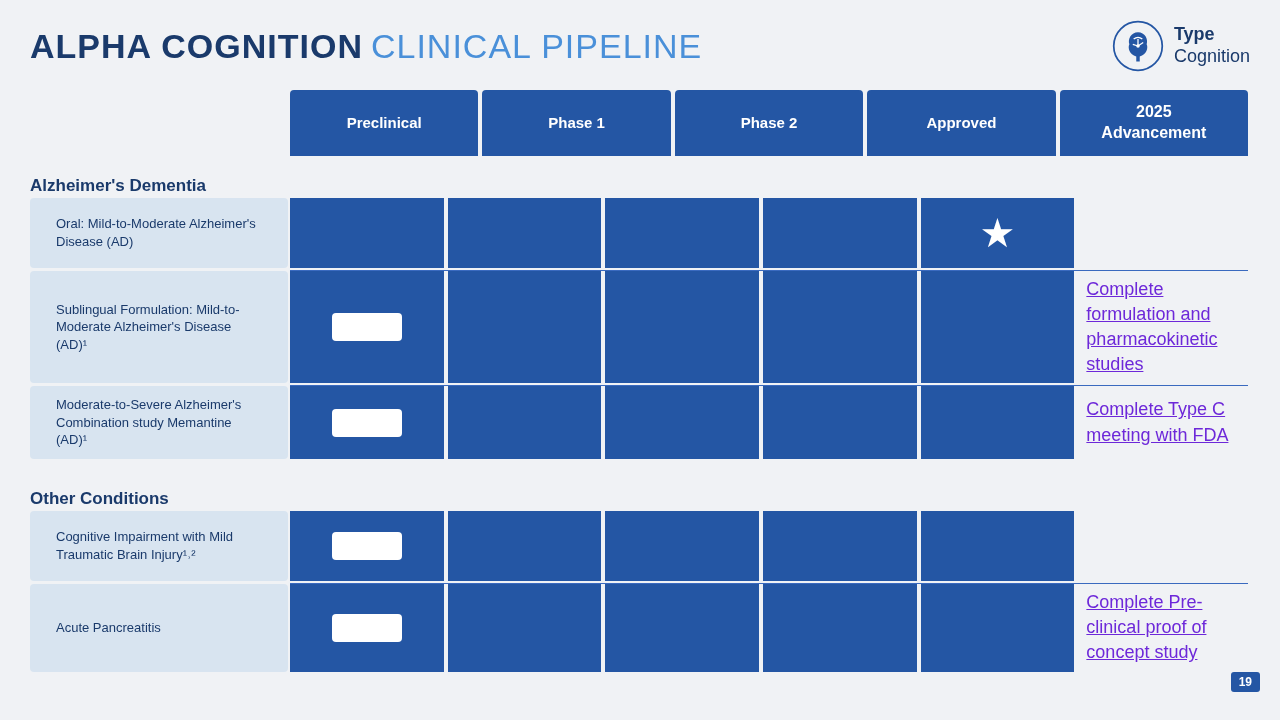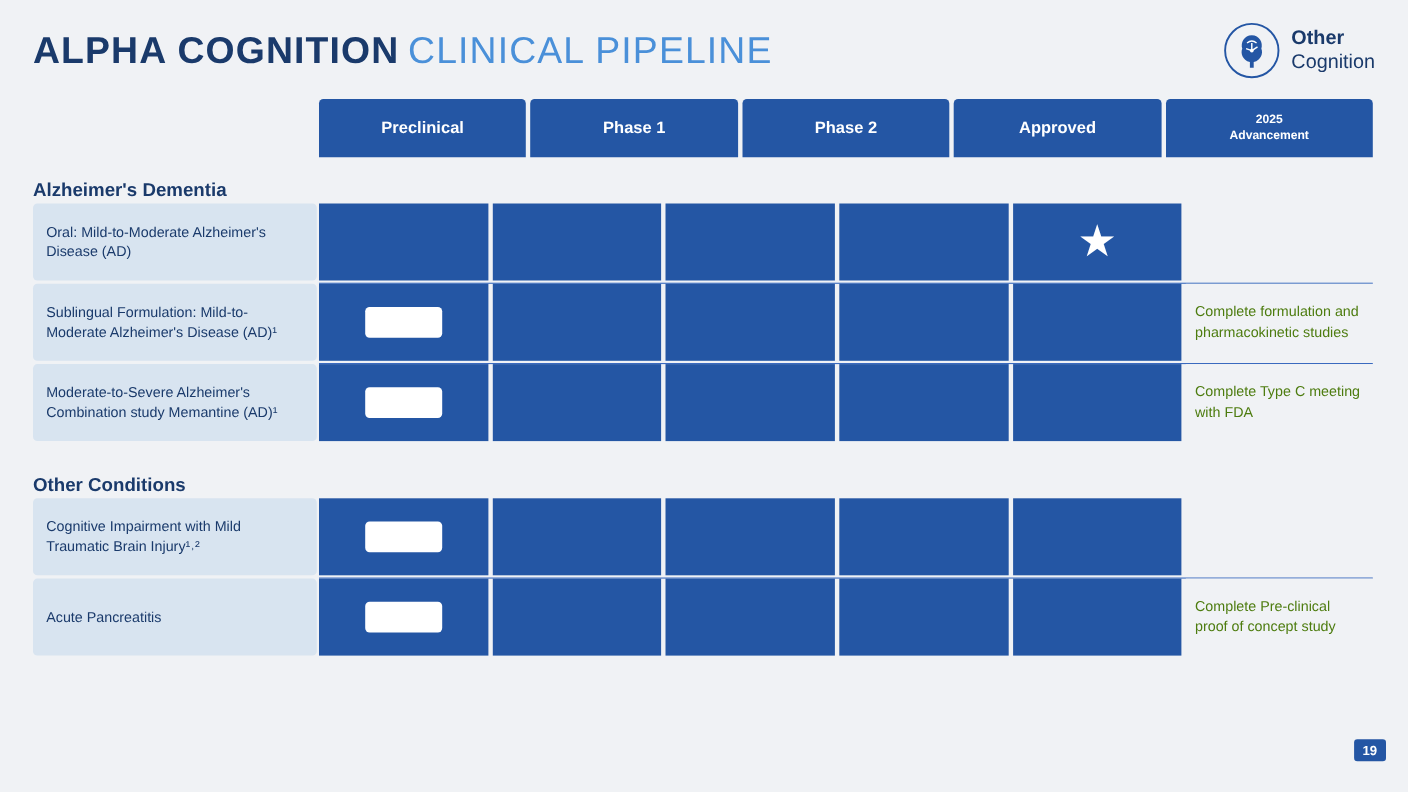--- a/index.html
+++ b/index.html
@@ -115,36 +115,36 @@
       font-size: 15px;
       padding: 12px 6px;
       margin: 0 2px;
       border-radius: 4px 4px 0 0;
       display: flex;
       align-items: center;
       justify-content: center;
     }
 
     .col-header.advancement {
-      font-size: 11px;
+      font-size: 16px;
       line-height: 1.3;
     }
 
     .pipeline-row {
       display: flex;
       align-items: stretch;
       margin-bottom: 2px;
     }
 
     .row-label-cell {
       width: 258px;
       flex-shrink: 0;
       background: #d8e4f0;
       border-radius: 4px;
-      padding: 10px 12px;
+      padding: 10px 26px;
       display: flex;
       align-items: center;
       margin-right: 0;
     }
 
     .row-label-text {
       font-size: 13px;
       color: #1a3a6b;
       font-weight: 500;
       line-height: 1.35;
@@ -159,23 +159,24 @@
       justify-content: center;
       min-height: 70px;
     }
 
     .row-cell.advancement-cell {
       background: #f0f2f5;
       padding: 6px 8px;
     }
 
     .advancement-text {
-      font-size: 13px;
-      color: #4d7c0f;
+      font-size: 18px;
+      color: #6d28d9;
       line-height: 1.4;
+      text-decoration: underline;
     }
 
     .pill {
       background: white;
       border-radius: 4px;
       width: 70px;
       height: 28px;
     }
 
     .star-icon {
@@ -231,21 +232,21 @@
       <svg class="logo-icon" viewBox="0 0 60 60" xmlns="http://www.w3.org/2000/svg">
         <circle cx="30" cy="30" r="28" fill="none" stroke="#2456a4" stroke-width="2"></circle>
         <path d="M20 28 C18 22, 22 14, 30 14 C38 14, 42 22, 40 28 C42 32, 40 40, 32 42 L32 48 L28 48 L28 42 C20 40, 18 32, 20 28Z" fill="#2456a4"></path>
         <path d="M25 22 Q30 18 35 22" fill="none" stroke="white" stroke-width="1.5"></path>
         <line x1="30" y1="22" x2="30" y2="30" stroke="white" stroke-width="1.5"></line>
         <line x1="24" y1="28" x2="30" y2="30" stroke="white" stroke-width="1.5"></line>
         <line x1="36" y1="26" x2="30" y2="30" stroke="white" stroke-width="1.5"></line>
         <circle cx="30" cy="30" r="2" fill="white"></circle>
       </svg>
       <div class="logo-text">
-        <span class="logo-alpha">Other</span>
+        <span class="logo-alpha">Type</span>
         <span class="logo-cognition">Cognition</span>
       </div>
     </div>
   </div>
 
   <div class="pipeline">
 
     <div class="section-header">
       <div class="section-label-area"></div>
       <div class="col-header">Preclinical</div>

